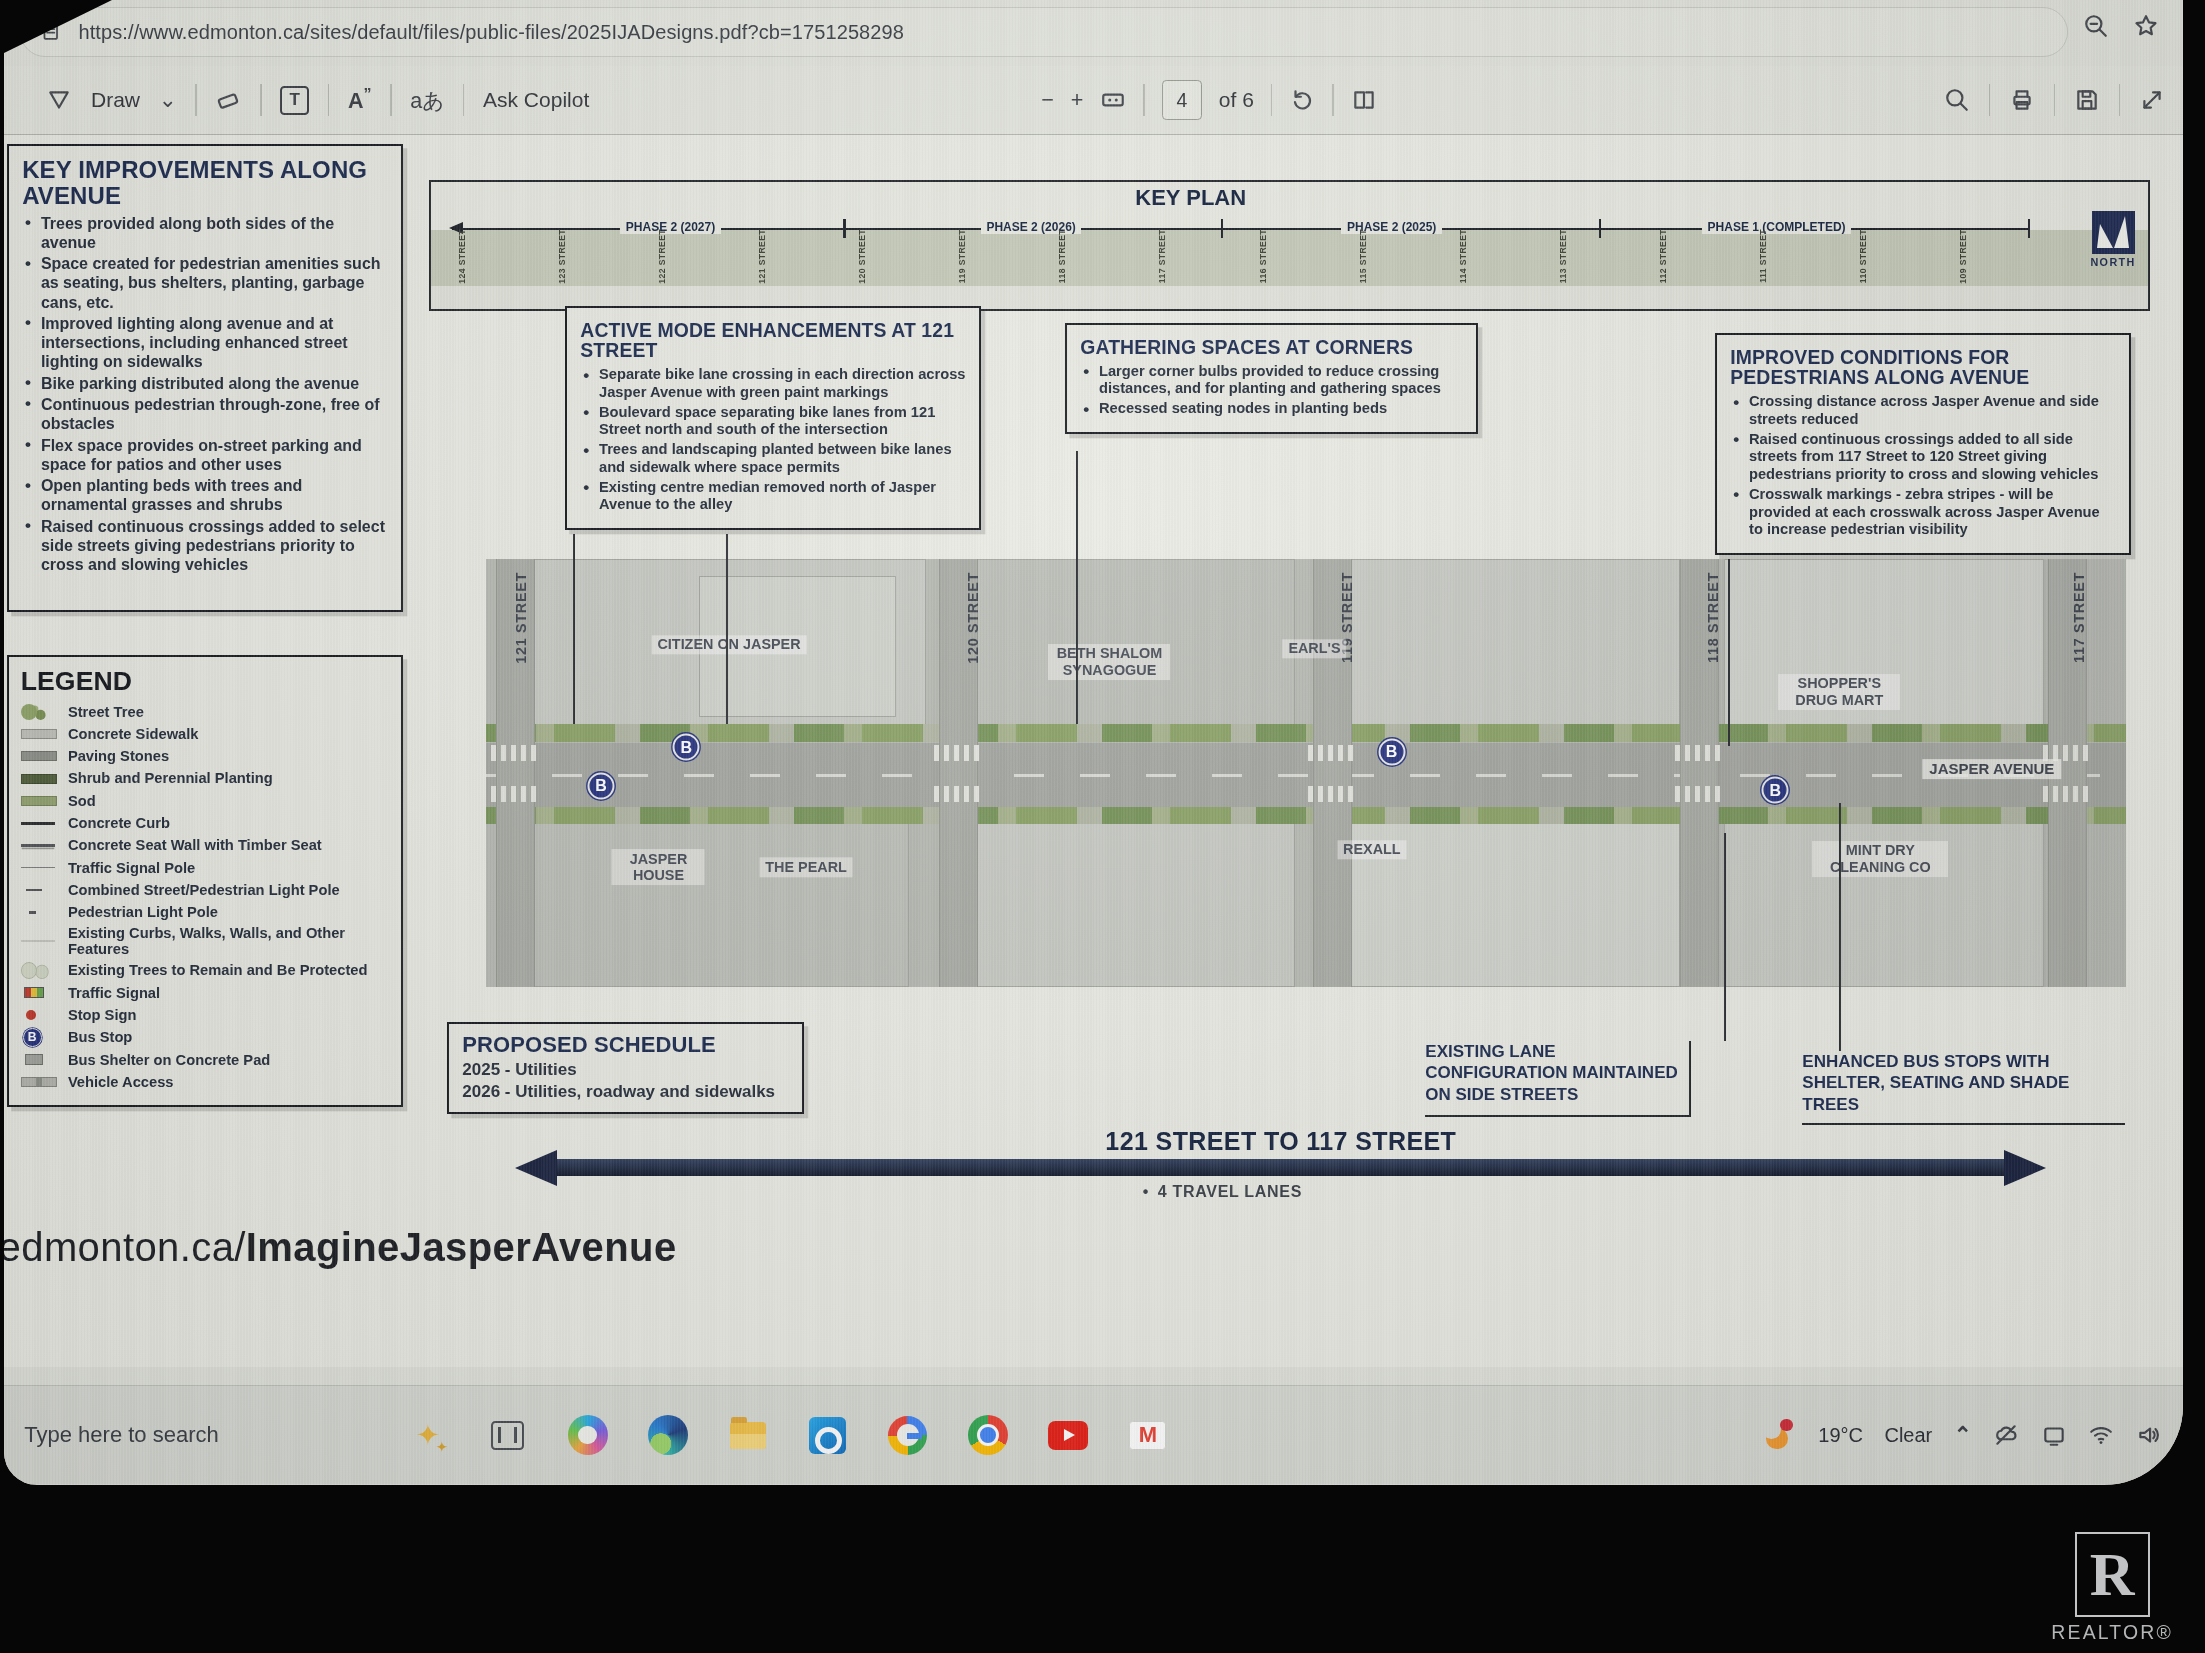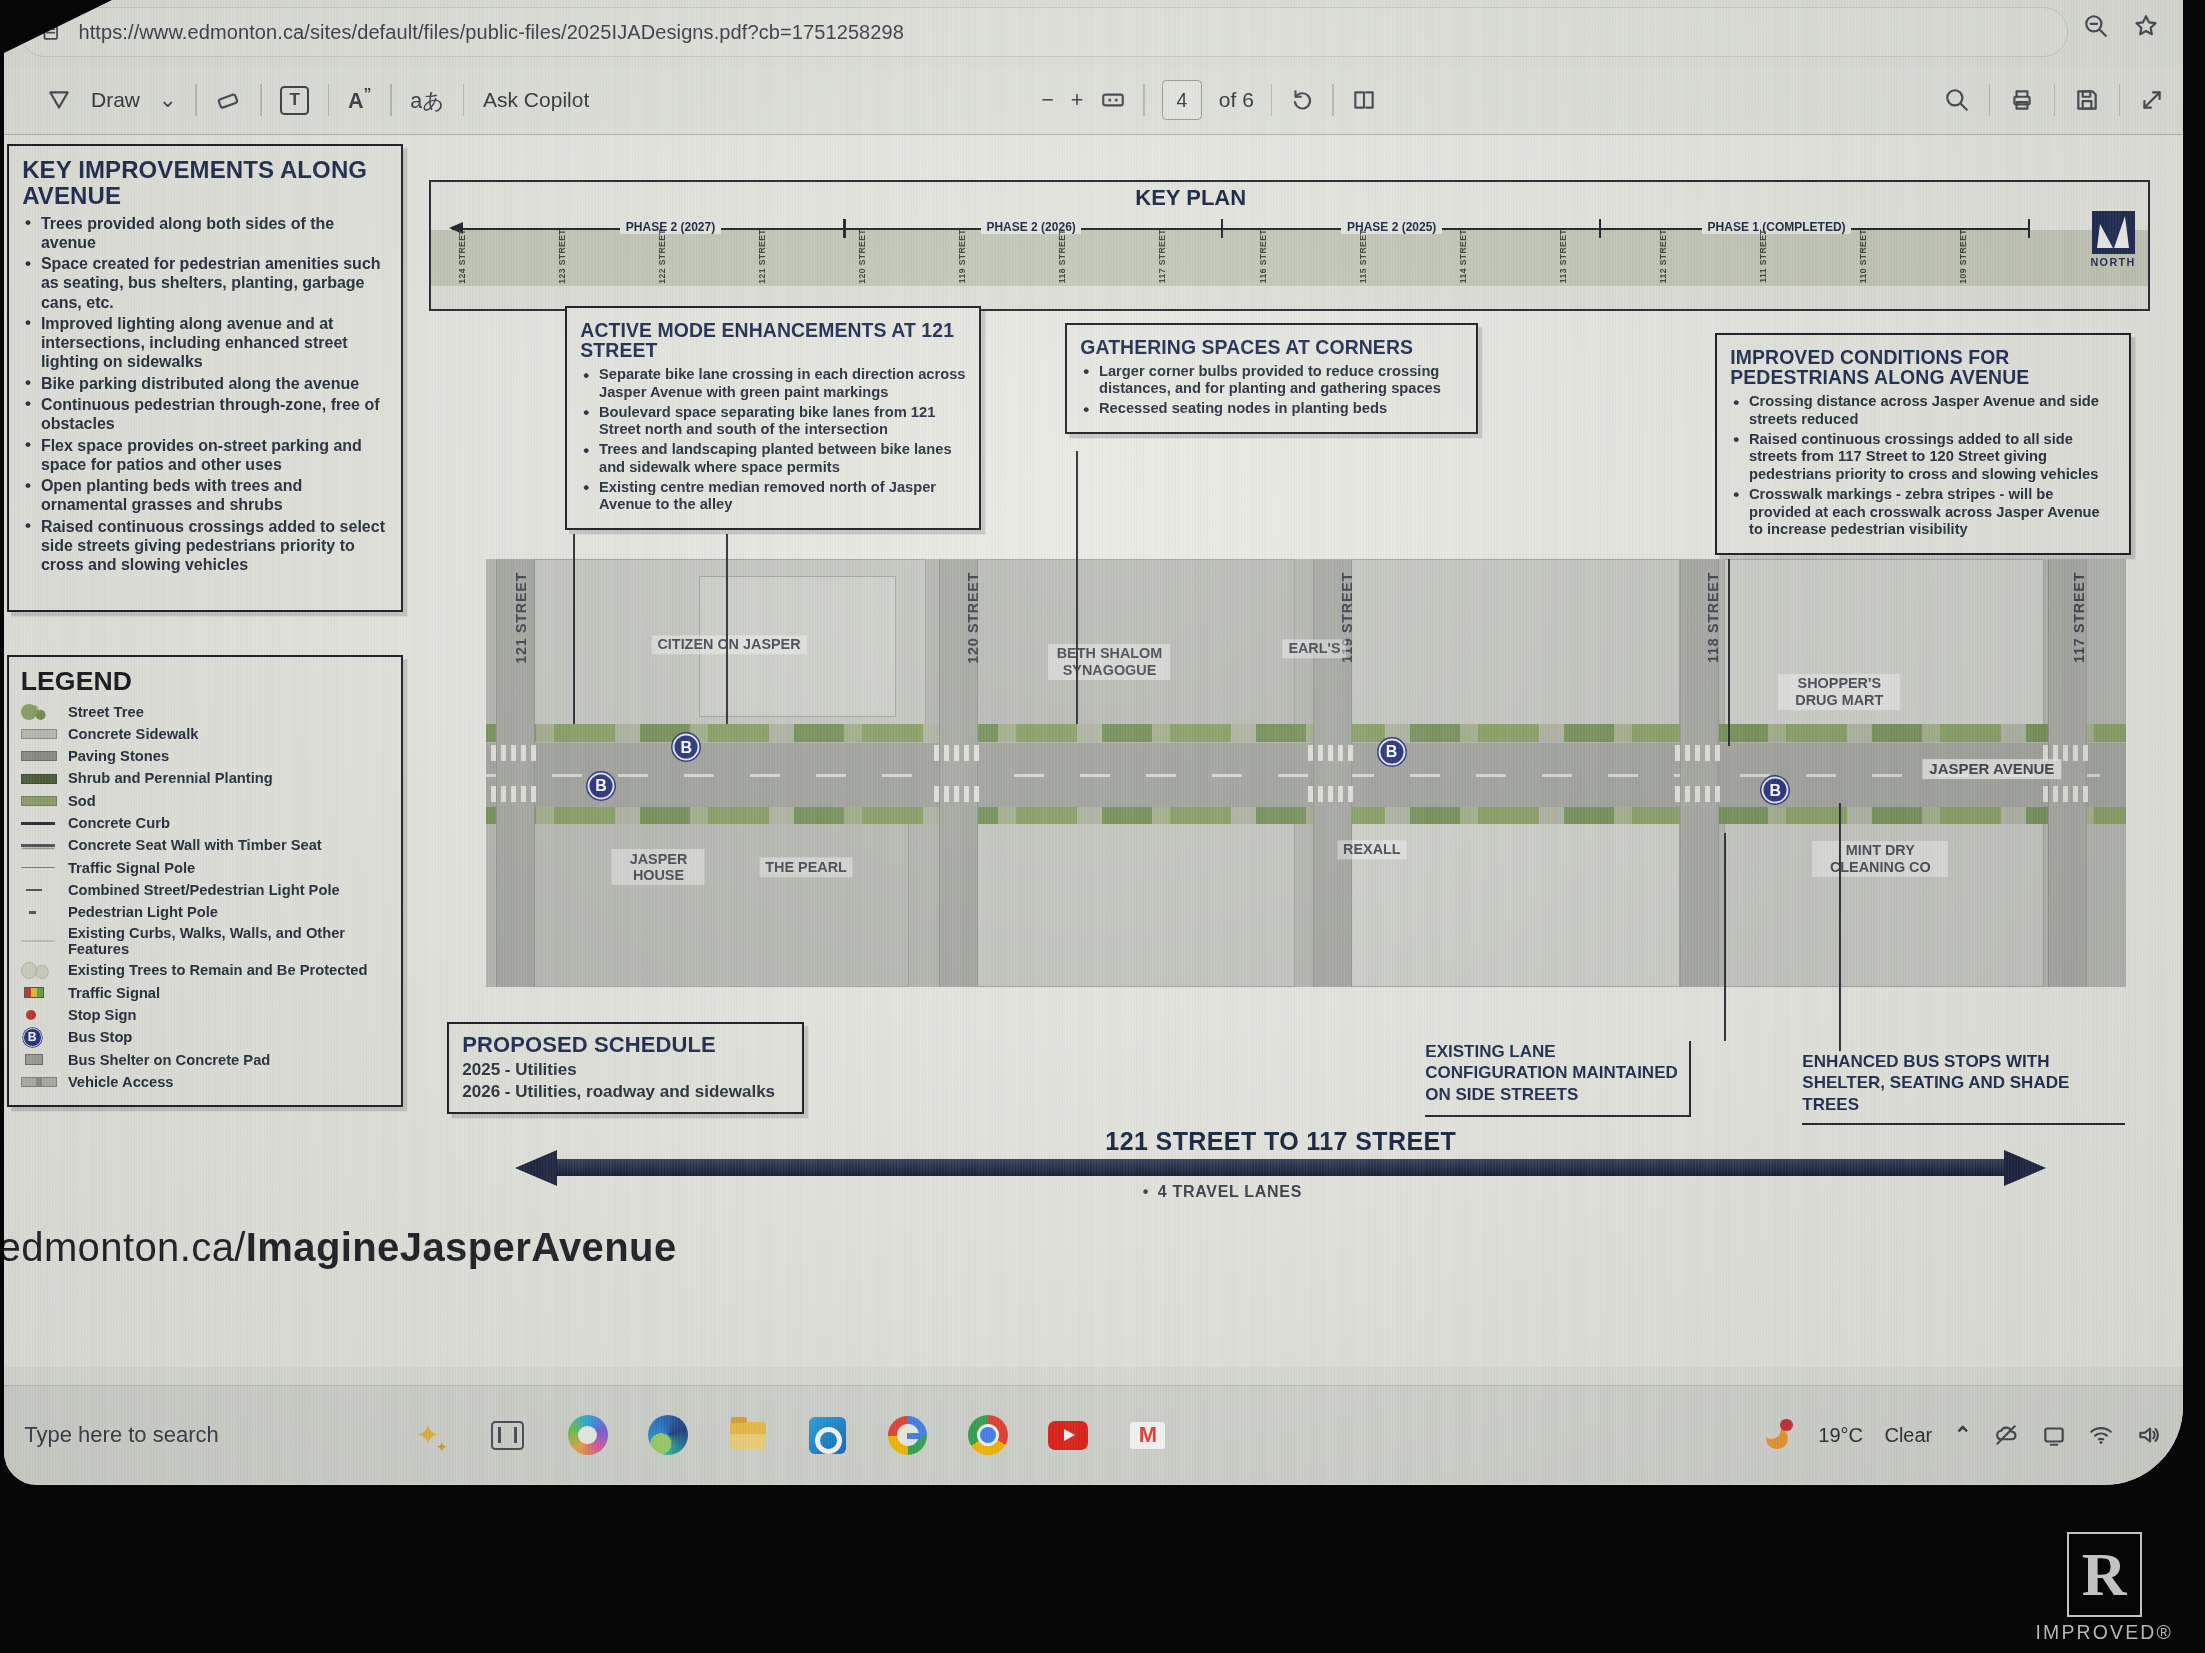--- a/index.html
+++ b/index.html
@@ -631,16 +631,16 @@
       </div>
     </div>
 
     <div class="bezel-corner"></div>
   </div>
 
   <div class="watermark">
     <div class="wm-sq">
         <span class="wm-r">R</span>
       </div>
-    <div class="wm-text">IMPROVED®</div>
+    <div class="wm-text">REALTOR®</div>
   </div>
 </div>
 
 
 </body></html>

